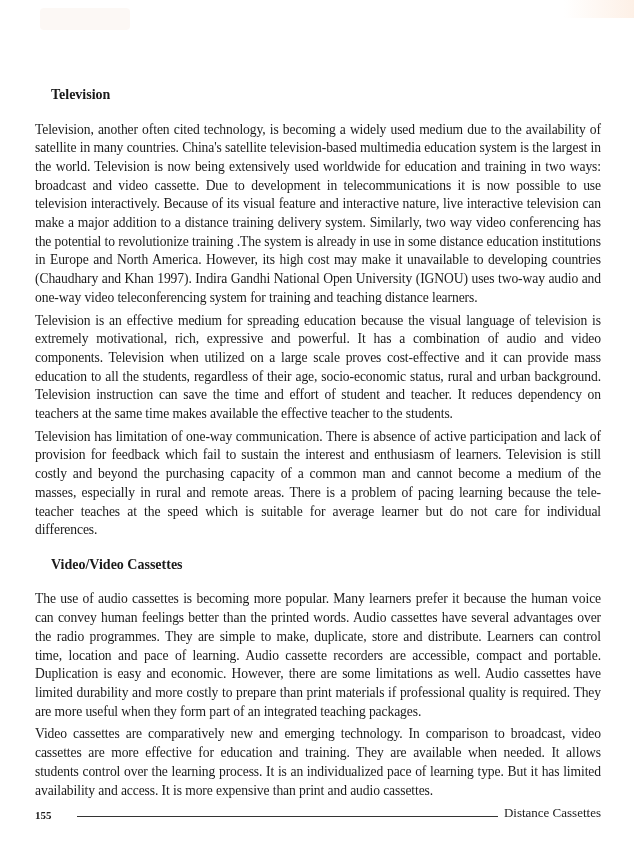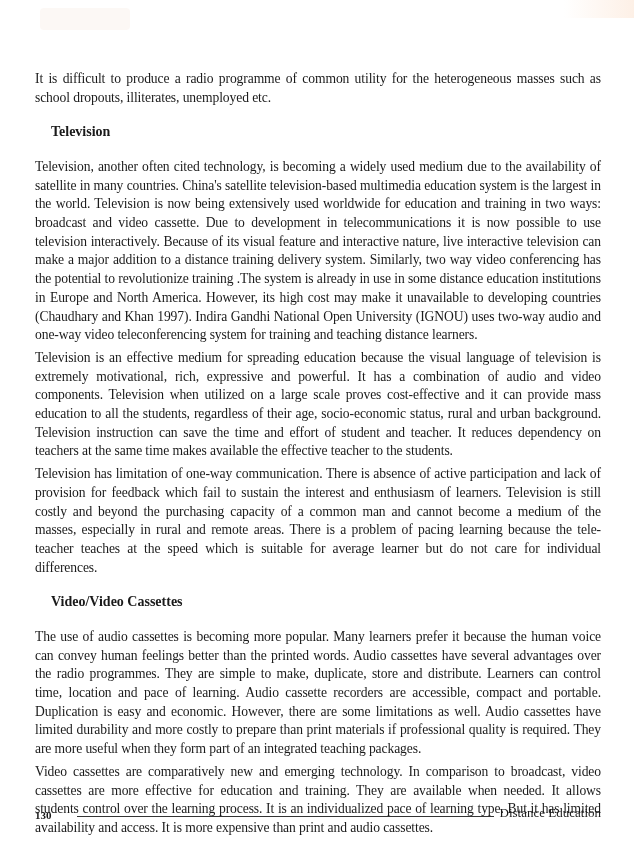--- a/index.html
+++ b/index.html
@@ -72,33 +72,32 @@
       font-size: 13px;
     }
   </style>
 </head>
 <body>
 
 <div class="smudge-left"></div>
 <div class="smudge-right"></div>
 
 <div class="content">
-  <p>It is difficult to produce a radio programme of common utility for the heterogeneous masses such as school dropouts, illiterates, unemployed etc.</p>
 
   <section>
     <h3>Television</h3>
     <p>Television, another often cited technology, is becoming a widely used medium due to the availability of satellite in many countries. China's satellite television-based multimedia education system is the largest in the world. Television is now being extensively used worldwide for education and training in two ways: broadcast and video cassette. Due to development in telecommunications it is now possible to use television interactively. Because of its visual feature and interactive nature, live interactive television can make a major addition to a distance training delivery system. Similarly, two way video conferencing has the potential to revolutionize training .The system is already in use in some distance education institutions in Europe and North America. However, its high cost may make it unavailable to developing countries (Chaudhary and Khan 1997). Indira Gandhi National Open University (IGNOU) uses two-way audio and one-way video teleconferencing system for training and teaching distance learners.</p>
     <p>Television is an effective medium for spreading education because the visual language of television is extremely motivational,  rich, expressive and powerful. It has a combination of audio and video components. Television when utilized on a large scale proves cost-effective and it can provide mass education to all the students, regardless of their age, socio-economic status, rural and urban background. Television instruction can save the time and effort of student and teacher. It reduces dependency on teachers at the same time makes available the effective teacher to the students.</p>
     <p>Television has limitation of one-way communication. There is absence of active participation and lack of provision for feedback which fail to sustain the interest and enthusiasm of learners. Television is still costly and beyond the purchasing capacity of a common man and cannot become a medium of the masses, especially in rural and remote areas. There is a problem of pacing learning because the tele-teacher teaches at the speed which is suitable for average learner but do not care for individual differences.</p>
   </section>
 
   <section>
     <h3>Video/Video Cassettes</h3>
     <p>The use of audio cassettes is becoming more popular. Many learners prefer it because the human voice can convey human feelings better than the printed words. Audio cassettes have several advantages over the radio programmes. They are simple to make, duplicate, store and distribute. Learners can control time, location and pace of learning. Audio cassette recorders are accessible, compact and portable. Duplication is easy and economic. However, there are some limitations as well. Audio cassettes have limited durability and more costly to prepare than print materials if professional quality is required. They are more useful when they form part of an integrated teaching packages.</p>
     <p>Video cassettes are comparatively new and emerging technology. In comparison to broadcast, video cassettes are more effective for education and training. They are available when needed. It allows students control over the learning process. It is an individualized pace of learning type. But it has limited availability and access. It is more expensive than print and audio cassettes.</p>
   </section>
 </div>
 
 <div class="footer">
-  <span class="page-num">130</span>
+  <span class="page-num">155</span>
   <span class="rule"></span>
-  <span class="book-title">Distance Education</span>
+  <span class="book-title">Distance Cassettes</span>
 </div>
 
 </body></html>

